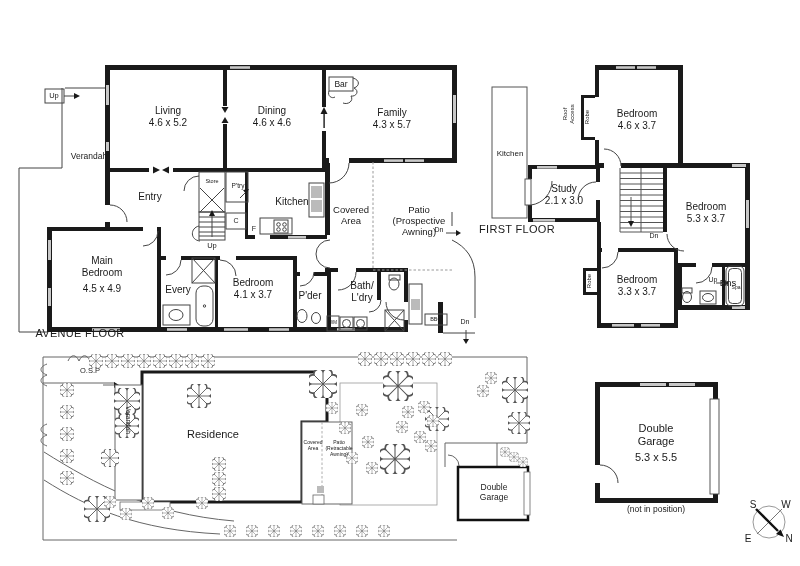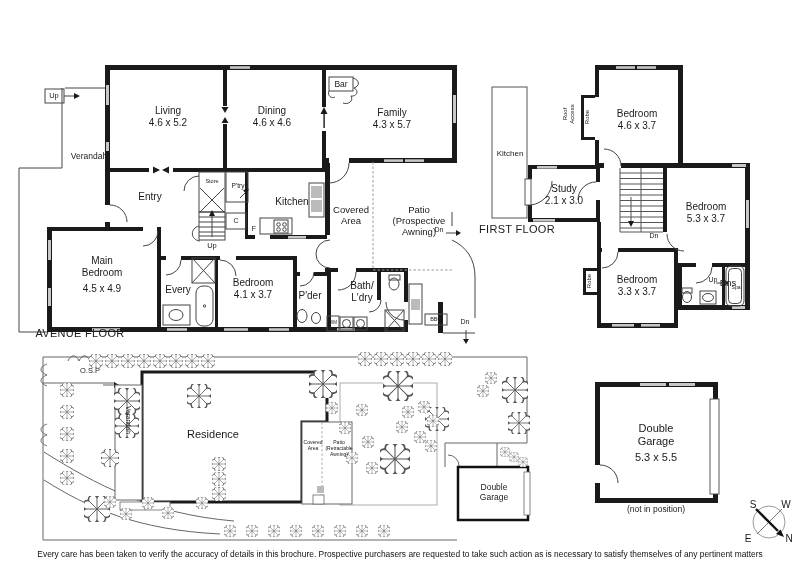--- a/index.html
+++ b/index.html
@@ -428,15 +428,14 @@
 <div class="lbl s11" style="left:656px;top:435px">Double
 Garage</div>
 <div class="lbl s11" style="left:656px;top:457px">5.3 x 5.5</div>
 <div class="lbl s85" style="left:656px;top:509px">(not in position)</div>
 
 <div class="lbl s10" style="left:753px;top:505px">S</div>
 <div class="lbl s10" style="left:786px;top:505px">W</div>
 <div class="lbl s10" style="left:748px;top:539px">E</div>
 <div class="lbl s10" style="left:789px;top:539px">N</div>
 
-<div class="disclaimer">Every care has been taken to verify the accuracy of details in this brochure. Prospective purchasers are requested to take such action as is necessary to satisfy themselves of any pertinent matters</div>
 
 </div>
 
 </body></html>

